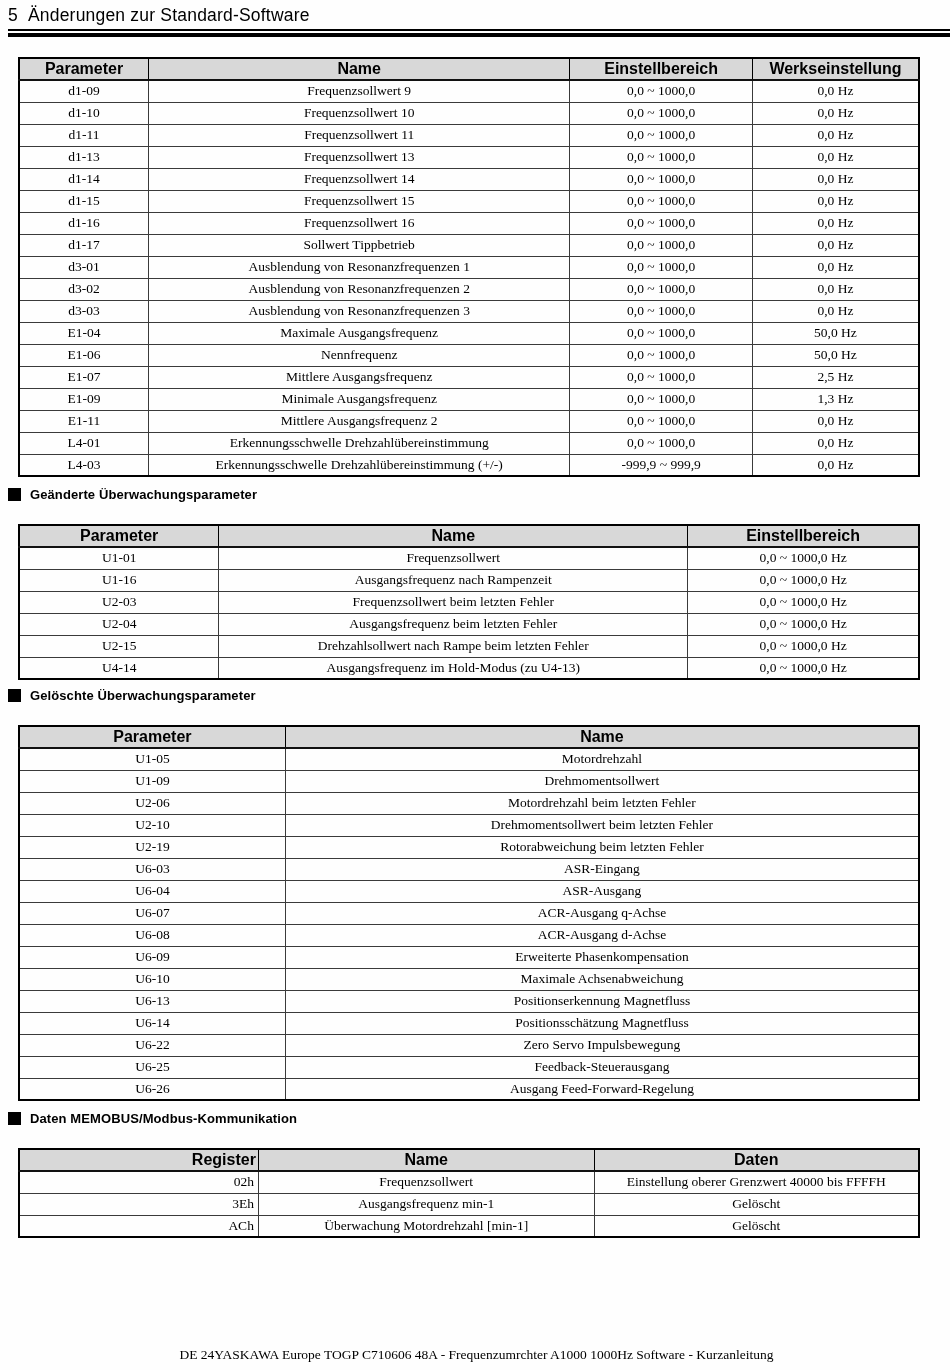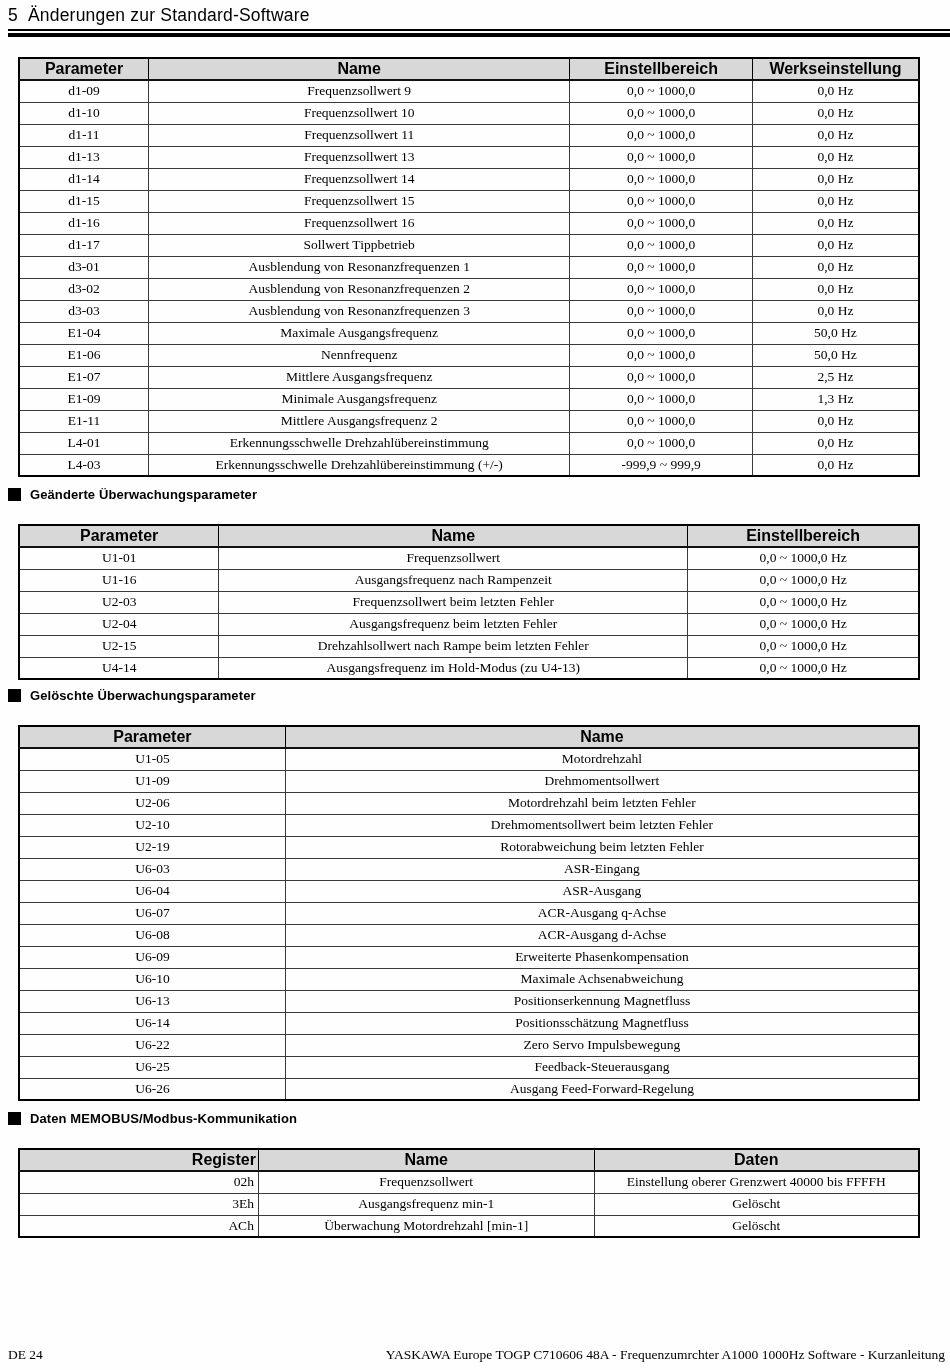--- a/index.html
+++ b/index.html
@@ -87,21 +87,21 @@
   .tbl3 th:nth-child(2), .tbl3 td:nth-child(2) { width: 37.3%; }
   .tbl3 th:nth-child(3), .tbl3 td:nth-child(3) { width: 36.1%; }
 
   .heading-2 { margin-top: 8px; }
   .heading-3 { }
 
   .footer {
     position: absolute;
     left: 8px; right: 5px; bottom: 7px;
     display: flex;
-    justify-content: space-between;
+    justify-content: center;
     align-items: baseline;
     font-size: 13.5px;
   }
 </style>
 </head>
 <body>
 
 <div class="title-wrap">
   <h1><span>5</span><span class="title-text">Änderungen zur Standard-Software</span></h1>
   <div class="title-rule"></div>

